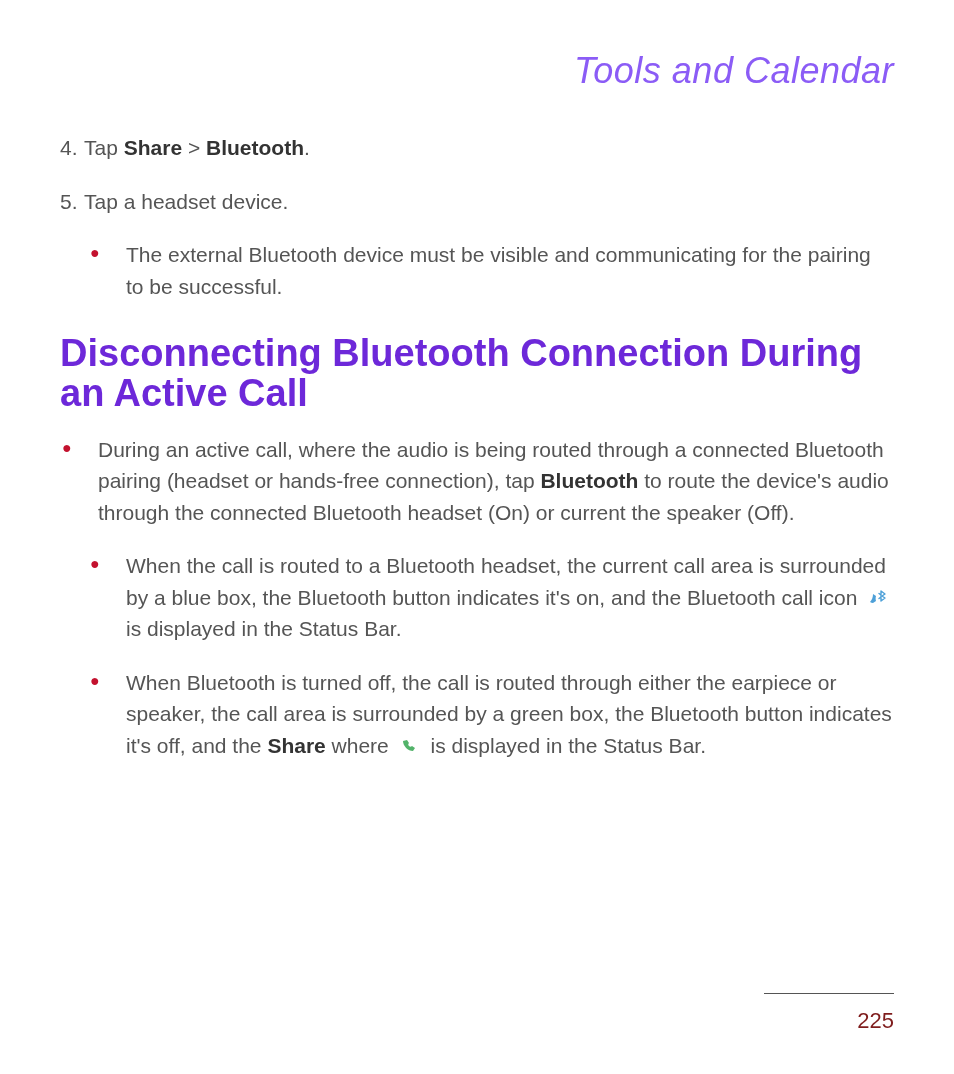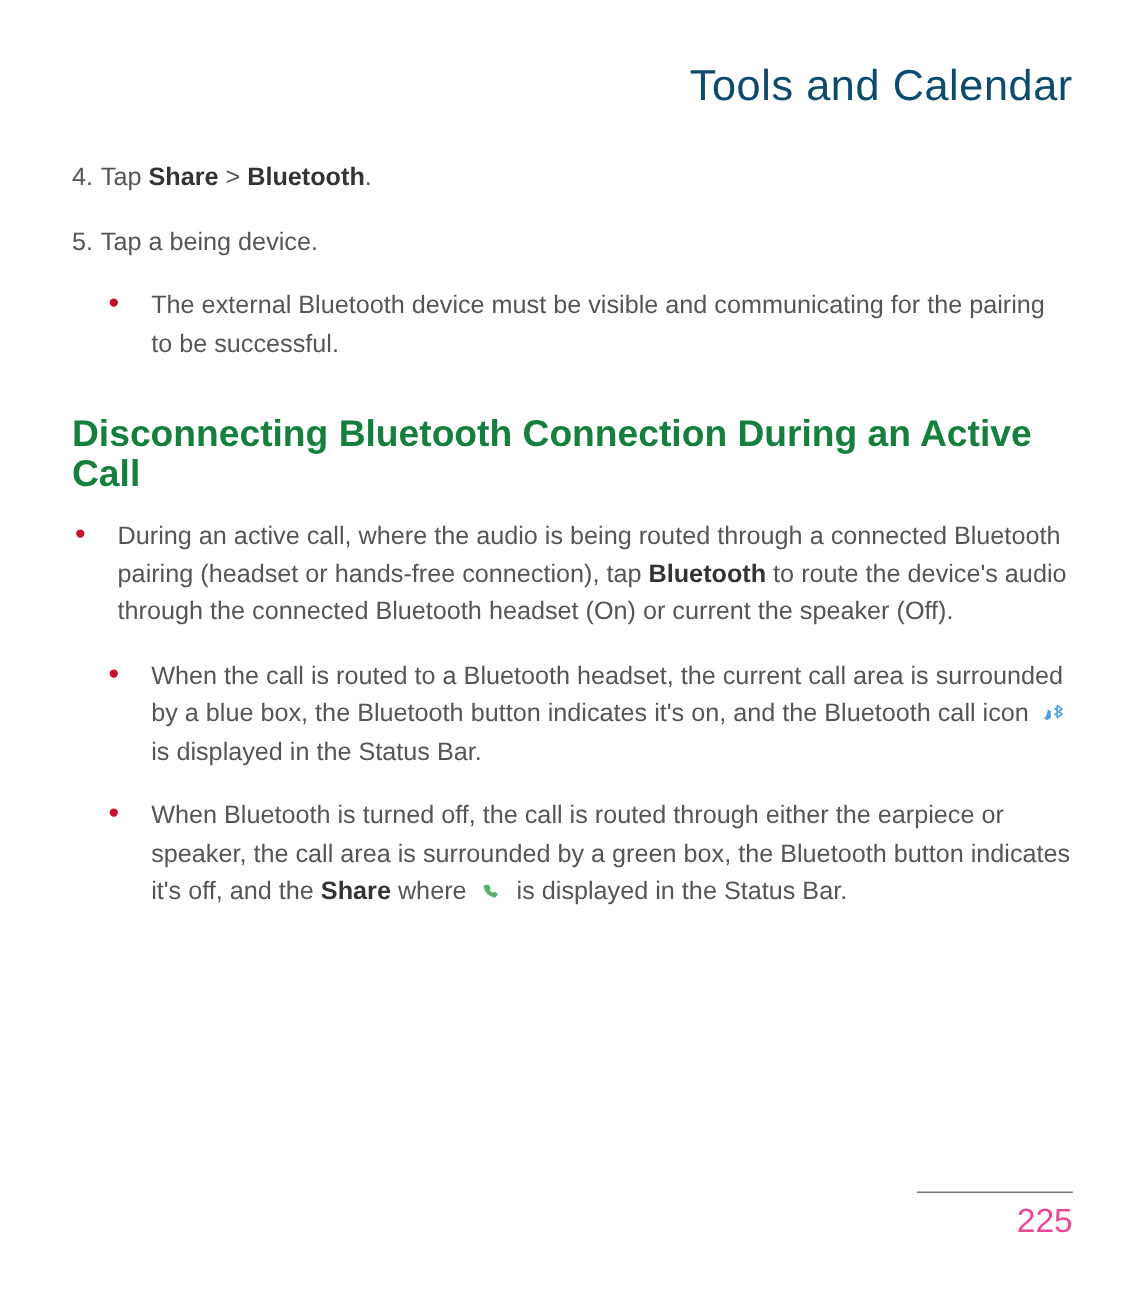--- a/index.html
+++ b/index.html
@@ -16,25 +16,26 @@
   .page {
     position: relative;
     width: 100%;
     height: 100%;
     box-sizing: border-box;
     padding: 50px 60px 40px 60px;
   }
   .page-header {
     font-size: 36px;
     font-weight: 300;
-    color: #0c4a6e;
+    color: #8b5cf6;
     text-align: right;
     margin: 0 0 40px 0;
     letter-spacing: 0.5px;
     font-stretch: condensed;
+    font-style: italic;
   }
   .content {
     font-size: 21px;
     line-height: 1.5;
     color: #555;
   }
   .num-item {
     display: flex;
     margin: 0 0 22px 0;
   }
@@ -67,24 +68,24 @@
   }
   .bullet-body {
     flex: 1 1 auto;
   }
   .strong {
     font-weight: 700;
     color: #333;
     margin-top: 32px;
   }
   h2.section-title {
-    font-size: 31px;
+    font-size: 38px;
     font-weight: 600;
-    color: #15803d;
-    margin: 44px 0 20px 0;
+    color: #6d28d9;
+    margin: 32px 0 20px 0;
     line-height: 1.05;
   }
   .inline-icon {
     display: inline-block;
     vertical-align: middle;
     width: 22px;
     height: 18px;
     margin: 0 4px 2px 4px;
     position: relative;
   }
@@ -97,43 +98,43 @@
     position: absolute;
     bottom: 80px;
     right: 60px;
     width: 130px;
     border-top: 1px solid #555;
   }
   .page-number {
     position: absolute;
     bottom: 40px;
     right: 60px;
-    font-size: 28px;
-    color: #ec4899;
+    font-size: 22px;
+    color: #7f1d1d;
   }
 </style>
 </head>
 <body>
 
 <div class="page">
 
   <div class="page-header">Tools and Calendar</div>
 
   <div class="content">
 
     <div class="num-item">
       <div class="num">4.</div>
       <div class="num-body">
         <span>Tap </span><span class="strong">Share</span><span> &gt; </span><span class="strong">Bluetooth</span><span>.</span>
       </div>
     </div>
 
     <div class="num-item">
       <div class="num">5.</div>
-      <div class="num-body">Tap a being device.</div>
+      <div class="num-body">Tap a headset device.</div>
     </div>
 
     <ul class="bullet-list">
       <li class="bullet-item indent">
         <div class="bullet-dot">●</div>
         <div class="bullet-body">The external Bluetooth device must be visible and communicating for the pairing to be successful.</div>
       </li>
     </ul>
 
     <h2 class="section-title">Disconnecting Bluetooth Connection During an Active Call</h2>

